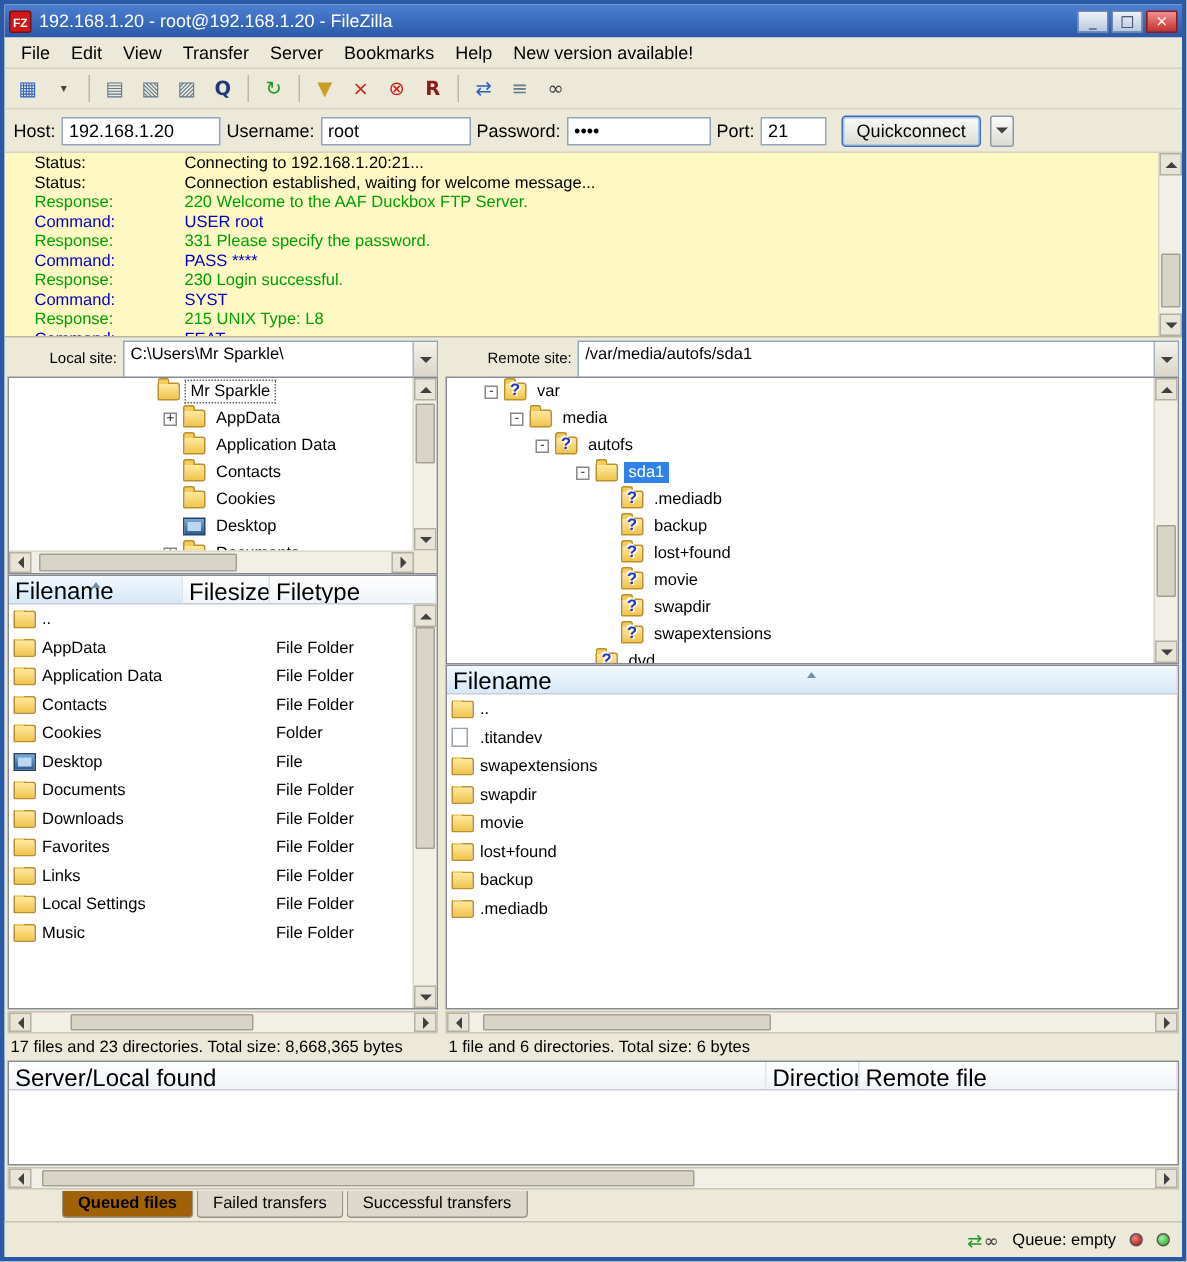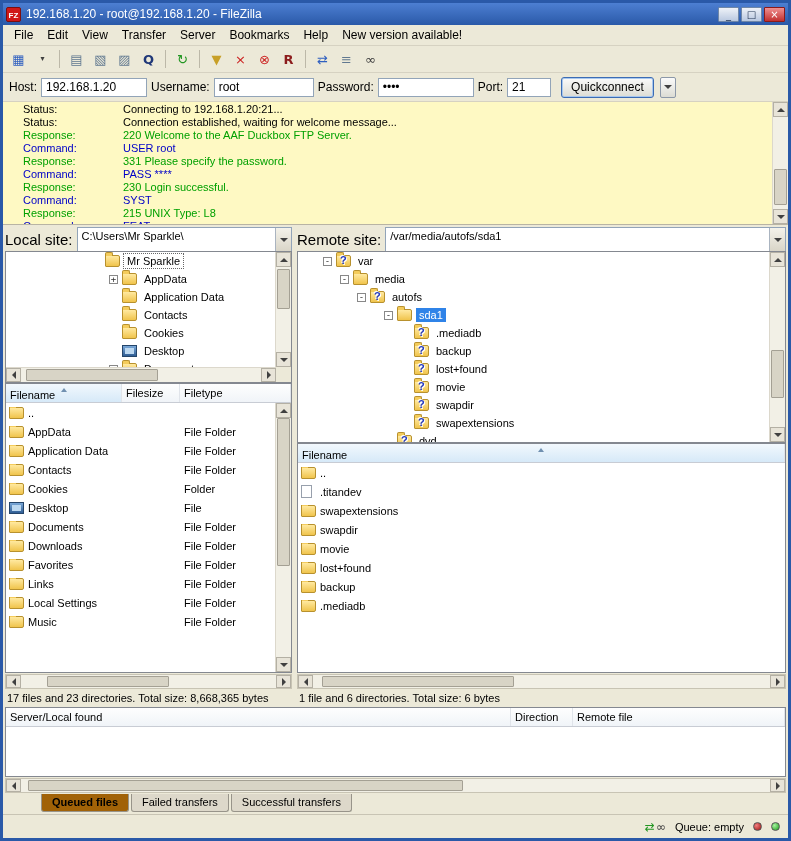--- a/index.html
+++ b/index.html
@@ -120,21 +120,21 @@
   .l-status{color:#000} .l-command{color:#0000c8} .l-response{color:#00a000}
 
   
   .main { flex:1; display:flex; background:#ece9d8; padding:3px 2px 0 2px; min-height:0; }
   .panel { display:flex; flex-direction:column; min-width:0; }
   .panel-local { flex:0 0 287px; }
   .splitter { flex:0 0 5px; }
   .panel-remote { flex:1;justify-content:space-between; }
 
   .site-bar { height:23px; flex:0 0 23px; display:flex; align-items:center; gap:4px; }
-  .site-label { font-size:15px; white-space:nowrap; }
+  .site-label { font-size:10px; white-space:nowrap;margin-left:28px; }
   .combo { flex:1; height:26px; background:#fff; border:1px solid #92a4b8; display:flex; min-width:0; }
   .combo-text { flex:1; font-size:11px; padding:2px 4px; white-space:nowrap; overflow:hidden; }
   .combo-btn {
     flex:0 0 16px; display:flex; align-items:center; justify-content:center;
     background:linear-gradient(#f4f2ea,#d8d4c6); border-left:1px solid #aab4c0;
   }
 
   
   .tree { background:#fff; border:1px solid #848890; position:relative; overflow:hidden; }
   .tree-local { height:132px; flex:0 0 132px; }
@@ -171,21 +171,21 @@
   .ficon.desktop::after { content:""; position:absolute; inset:2px; background:#bcd8f0; }
   .ficon.file { width:11px; flex-basis:11px; height:13px; background:#fff; border:1px solid #98a0ac; margin-right:8px; }
 
   
   .flist {
     flex:1; background:#fff; border:1px solid #848890;
     display:flex; flex-direction:column; position:relative; overflow:hidden; min-height:0;
   }
   .list-header { height:19px; flex:0 0 19px; display:flex; border-bottom:1px solid #c8ccd4; background:linear-gradient(#fefefe,#f0f4f8); }
   .hcell {
-    font-size:11px; padding:3px 4px 0 4px; border-right:1px solid #e0e4ea;
+    font-size:16px; padding:3px 4px 0 4px; border-right:1px solid #e0e4ea;
     position:relative; white-space:nowrap; overflow:hidden;
   }
   .hcell.sorted { background:linear-gradient(#f2f8fd,#d6e9f8); }
   .sort-tri {
     position:absolute; top:1px; left:50%; margin-left:-3px; width:0; height:0;
     border:3px solid transparent; border-bottom:4px solid #7090b0;
   }
   .c-name { flex:0 0 116px; width:116px; display:flex; align-items:center; }
   .c-size { flex:0 0 58px; width:58px; }
   .c-type { flex:1; }

